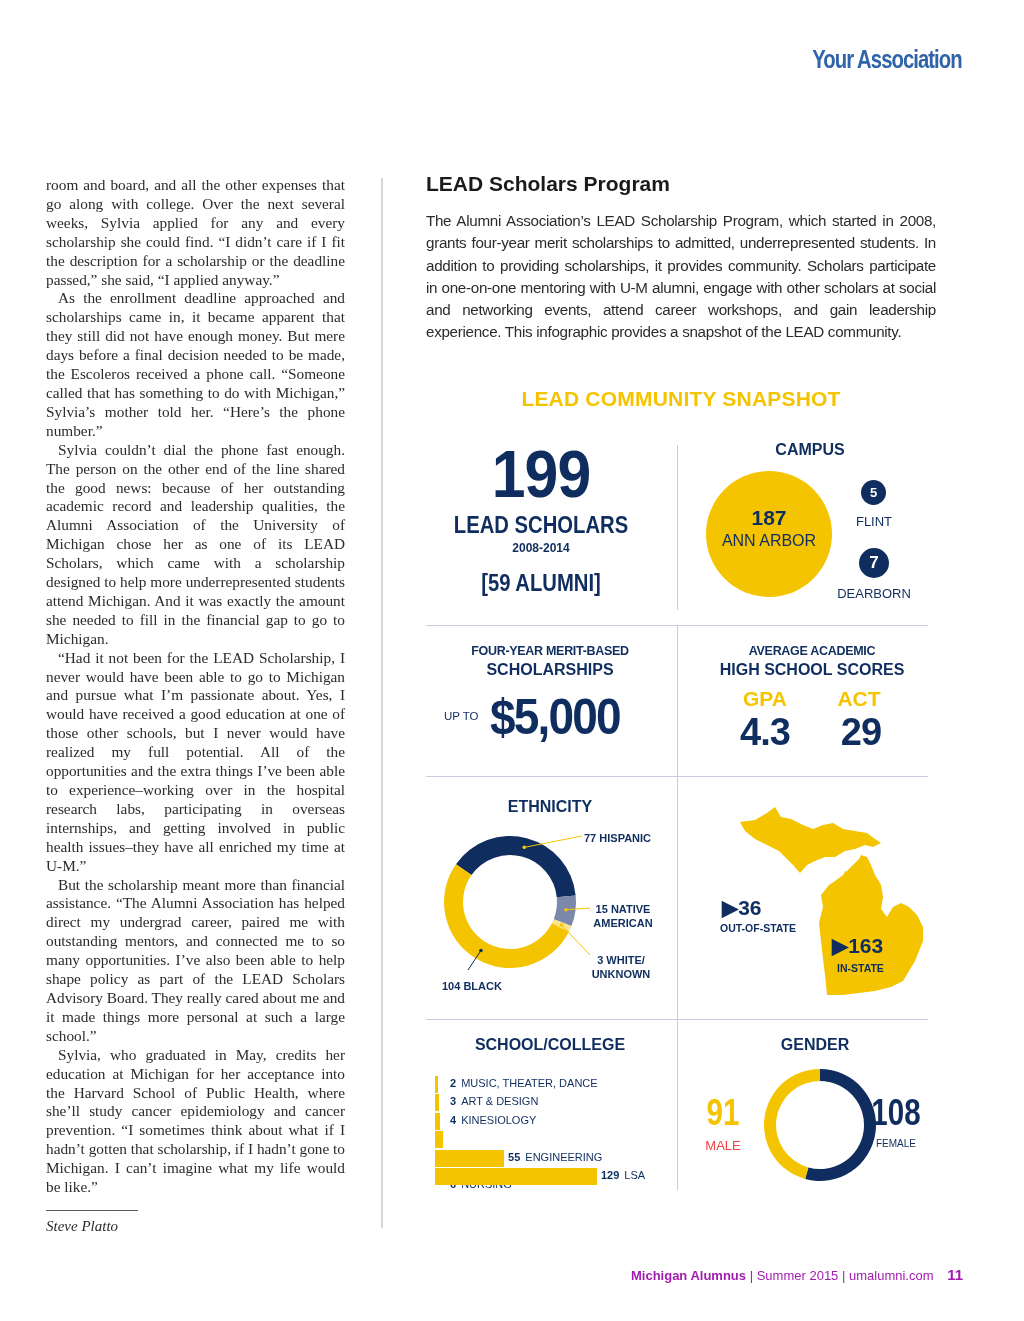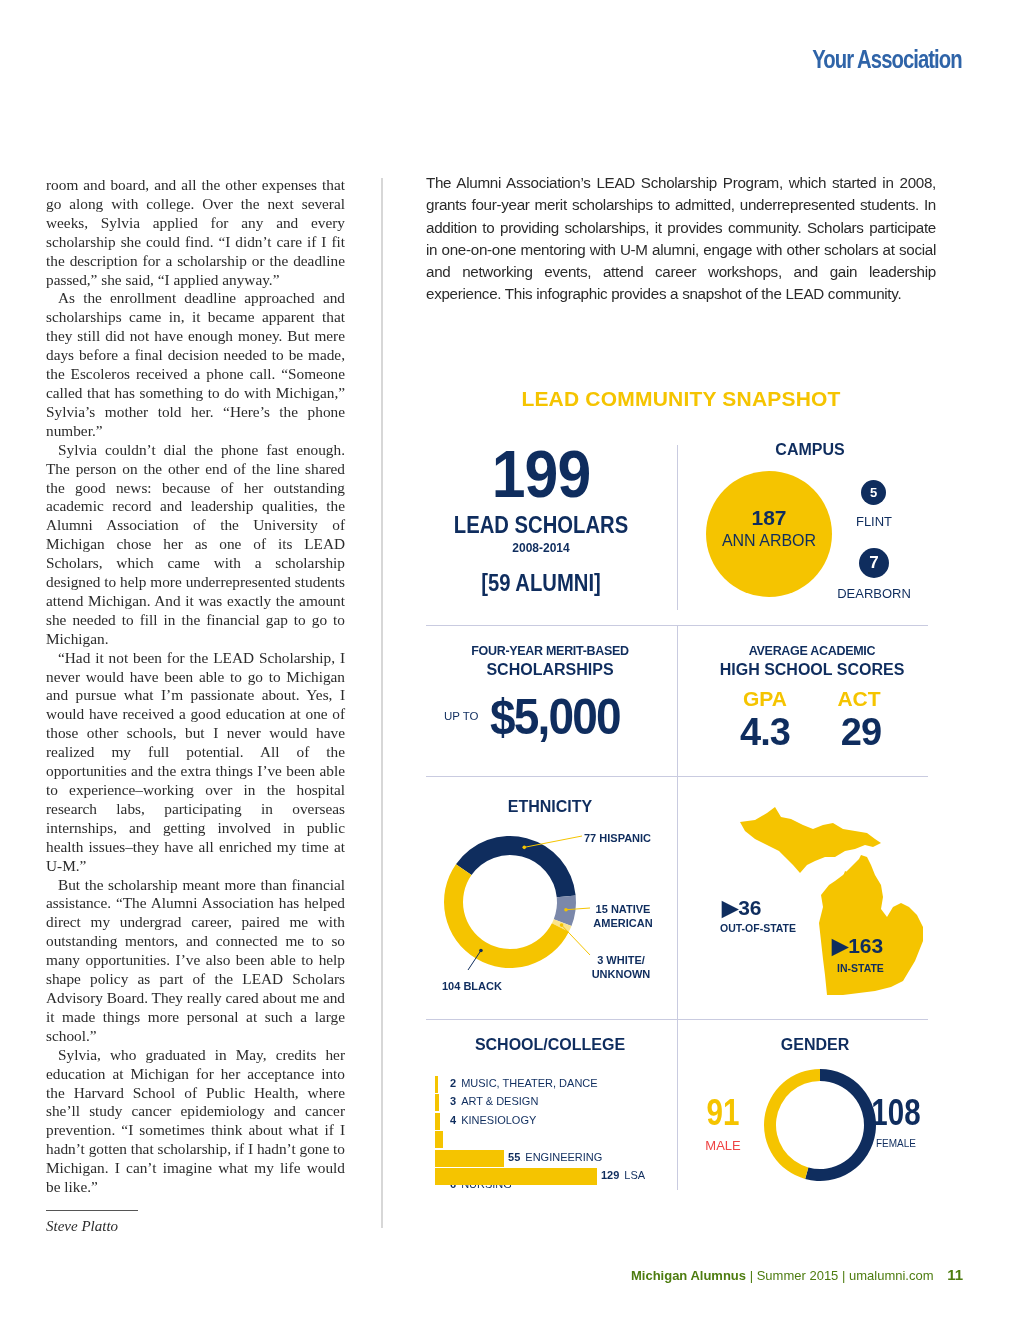--- a/index.html
+++ b/index.html
@@ -78,21 +78,21 @@
 
   
   #gender-title { left: 760px; width: 110px; top: 1036px; font-size: 16px; font-weight: bold; color: #0f2d5e; }
   #gender-chart { left: 760px; top: 1065px; width: 120px; height: 120px; }
   #male-num { left: 700px; width: 46px; top: 1092px; font-size: 36px; font-weight: bold; color: #f5c400; transform: scaleX(0.82); }
   #male-lab { left: 700px; width: 46px; top: 1138px; font-size: 13px; color: #ef4444; }
   #female-num { left: 864px; width: 64px; top: 1092px; font-size: 36px; font-weight: bold; color: #0f2d5e; transform: scaleX(0.82); }
   #female-lab { left: 864px; width: 64px; top: 1138px; font-size: 10px; color: #0f2d5e; }
 
   
-  #footer { position: absolute; right: 61px; top: 1266px; font-size: 13px; color: #4d7c0f; white-space: nowrap; padding-left: 16px; }
+  #footer { position: absolute; right: 61px; top: 1266px; font-size: 13px; color: #a21caf; white-space: nowrap; padding-left: 16px; }
   #footer .pub { font-weight: bold; }
   #footer .pg { font-weight: bold; font-size: 15px; margin-left: 10px; }
 </style>
 </head>
 <body>
 
 <div id="section-header">Your Association</div>
 
 <div id="left-col">
   <p class="first">room and board, and all the other expenses that go along with college. Over the next several weeks, Sylvia applied for any and every scholarship she could find. “I didn’t care if I fit the description for a scholarship or the deadline passed,” she said, “I applied anyway.”</p>
@@ -101,20 +101,21 @@
   <p>“Had it not been for the LEAD Scholarship, I never would have been able to go to Michigan and pursue what I’m passionate about. Yes, I would have received a good education at one of those other schools, but I never would have realized my full potential. All of the opportunities and the extra things I’ve been able to experience–working over in the hospital research labs, participating in overseas internships, and getting involved in public health issues–they have all enriched my time at U-M.”</p>
   <p>But the scholarship meant more than financial assistance. “The Alumni Association has helped direct my undergrad career, paired me with outstanding mentors, and connected me to so many opportunities. I’ve also been able to help shape policy as part of the LEAD Scholars Advisory Board. They really cared about me and it made things more personal at such a large school.”</p>
   <p>Sylvia, who graduated in May, credits her education at Michigan for her acceptance into the Harvard School of Public Health, where she’ll study cancer epidemiology and cancer prevention. “I sometimes think about what if I hadn’t gotten that scholarship, if I hadn’t gone to Michigan. I can’t imagine what my life would be like.”</p>
   <div id="byline-rule"></div>
   <div id="byline">Steve Platto</div>
 </div>
 
 <div id="col-divider"></div>
 
 <div id="right-col">
+  <h2 id="article-title">LEAD Scholars Program</h2>
   <p id="intro">The Alumni Association’s LEAD Scholarship Program, which started in 2008, grants four-year merit scholarships to admitted, underrepresented students. In addition to providing scholarships, it provides community. Scholars participate in one-on-one mentoring with U-M alumni, engage with other scholars at social and networking events, attend career workshops, and gain leadership experience. This infographic provides a snapshot of the LEAD community.</p>
 </div>
 
 <div class="snapshot-title">LEAD COMMUNITY SNAPSHOT</div>
 
 <div class="vline" style="top:445px;height:165px;"></div>
 <div class="hline" style="top:625px;"></div>
 <div class="vline" style="top:626px;height:150px;"></div>
 <div class="hline" style="top:776px;"></div>
 <div class="vline" style="top:777px;height:242px;"></div>

